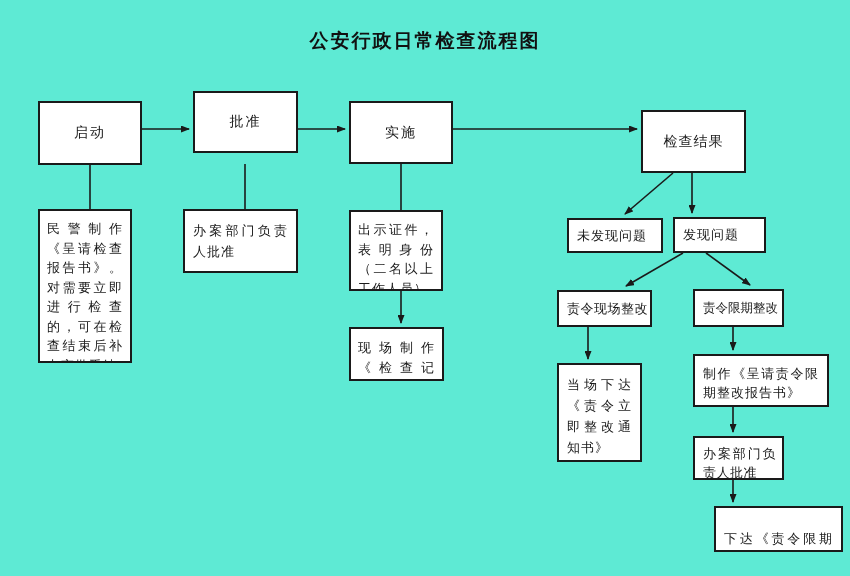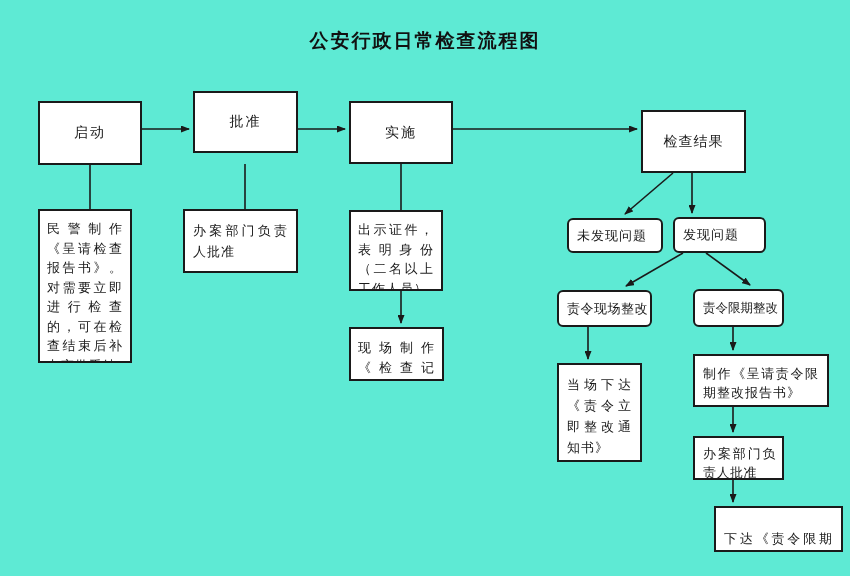--- a/index.html
+++ b/index.html
@@ -40,21 +40,20 @@
     align-items: center;
     justify-content: center;
     font-size: 14px;
     letter-spacing: 2px;
   }
   .node.flexleft {
     display: flex;
     align-items: center;
     padding-left: 8px;
     letter-spacing: 1px;
-    border-radius: 6px;
   }
   .node.text {
     text-align: justify;
     text-justify: inter-ideograph;
     letter-spacing: 1px;
     line-height: 19.5px;
     padding: 8px 7px;
     overflow: hidden;
   }
   .node.pad-l { padding: 9px 8px; }

